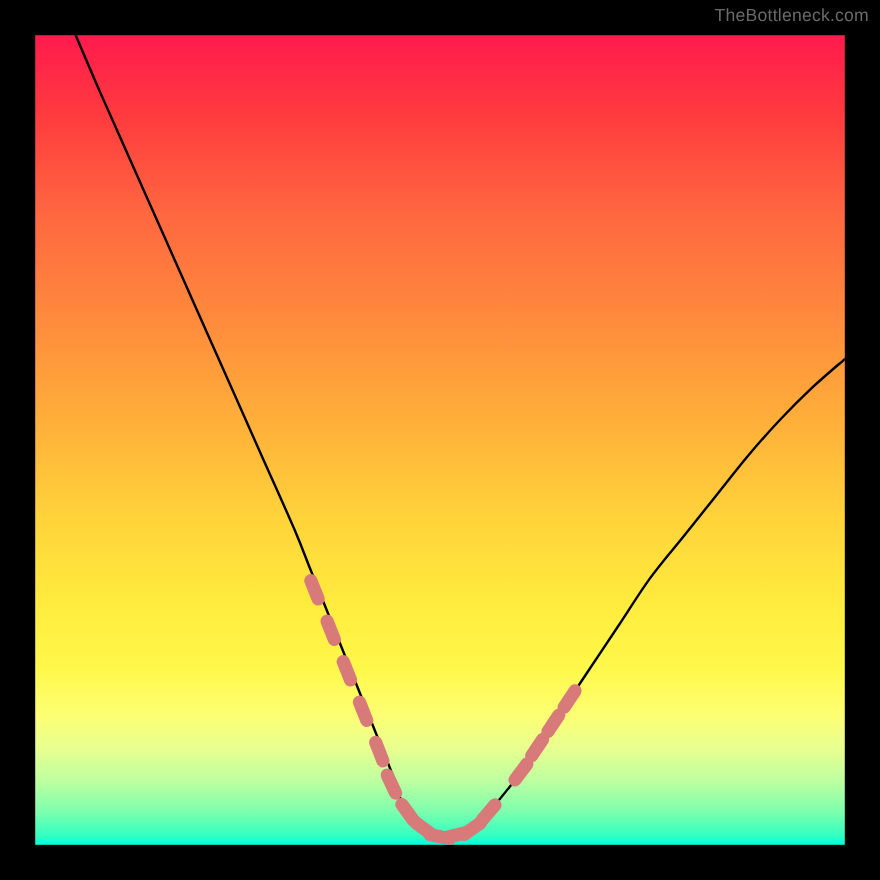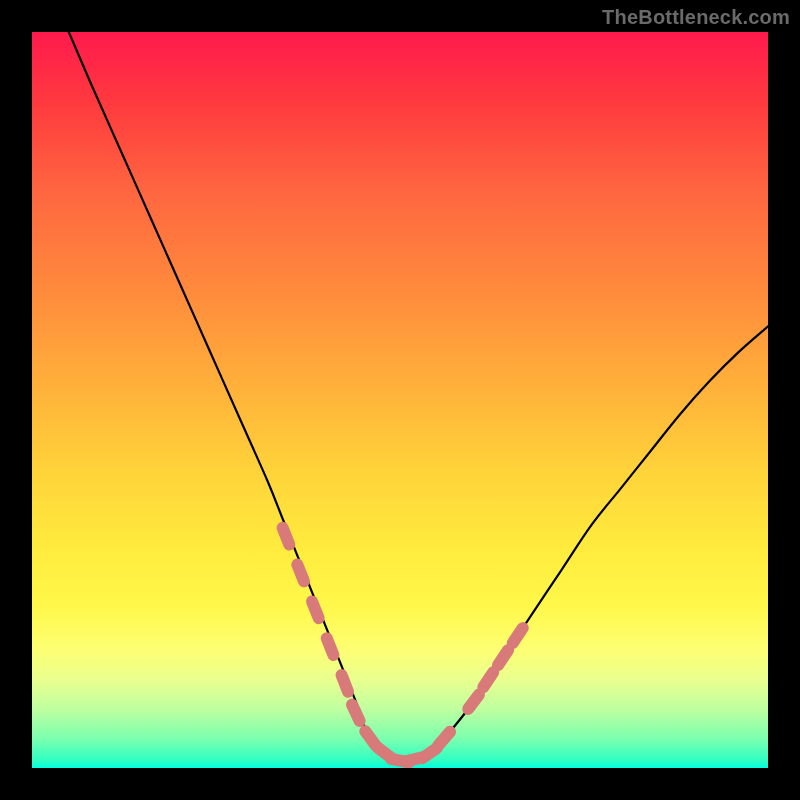--- a/index.html
+++ b/index.html
@@ -39,25 +39,24 @@
       #7bffae 96%,
       #2fffc3 99%,
       #00ffdf 100%
     );
   }
   .watermark {
     position: absolute;
     top: 6px;
     right: 10px;
     font-family: Arial, Helvetica, sans-serif;
-    font-size: 20px;
+    font-size: 16px;
     color: #6a6a6a;
     letter-spacing: 0.2px;
     user-select: none;
-    font-weight: bold;
   }
   svg {
     position: absolute;
     left: 0;
     top: 0;
   }
 </style>
 </head>
 <body>
 

